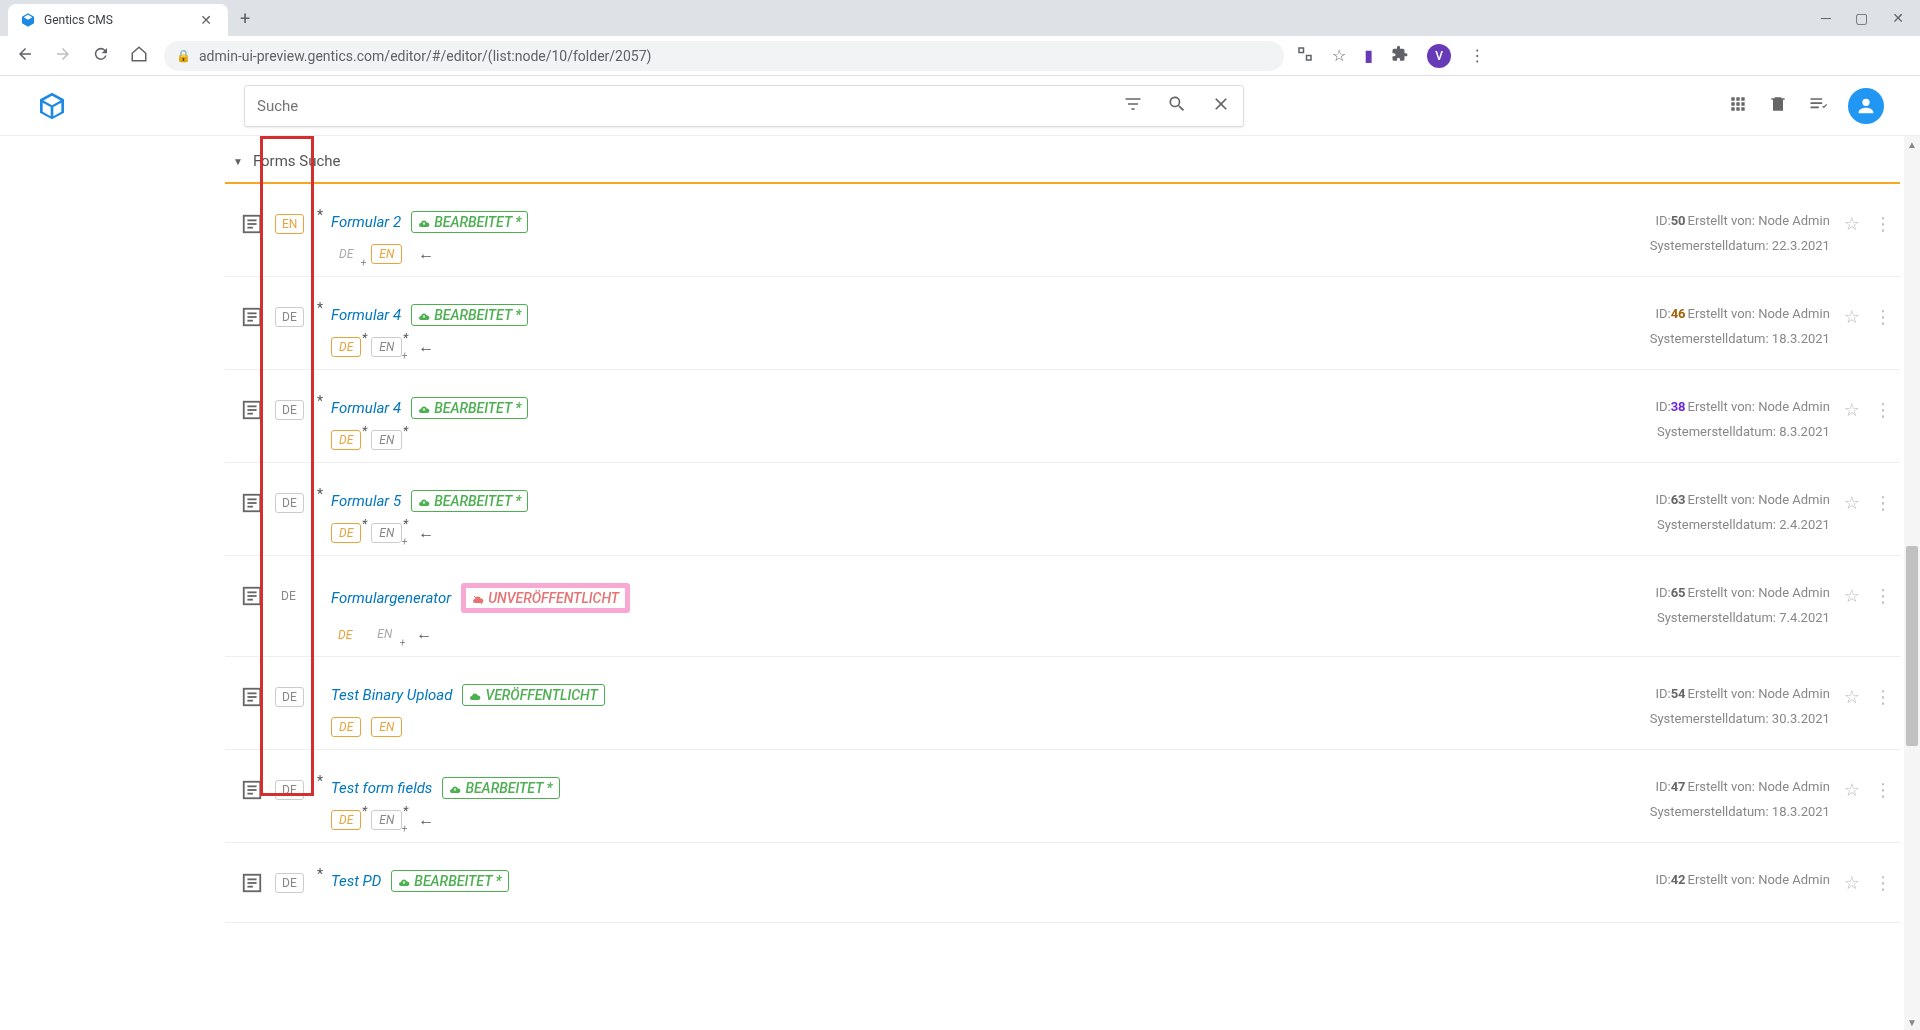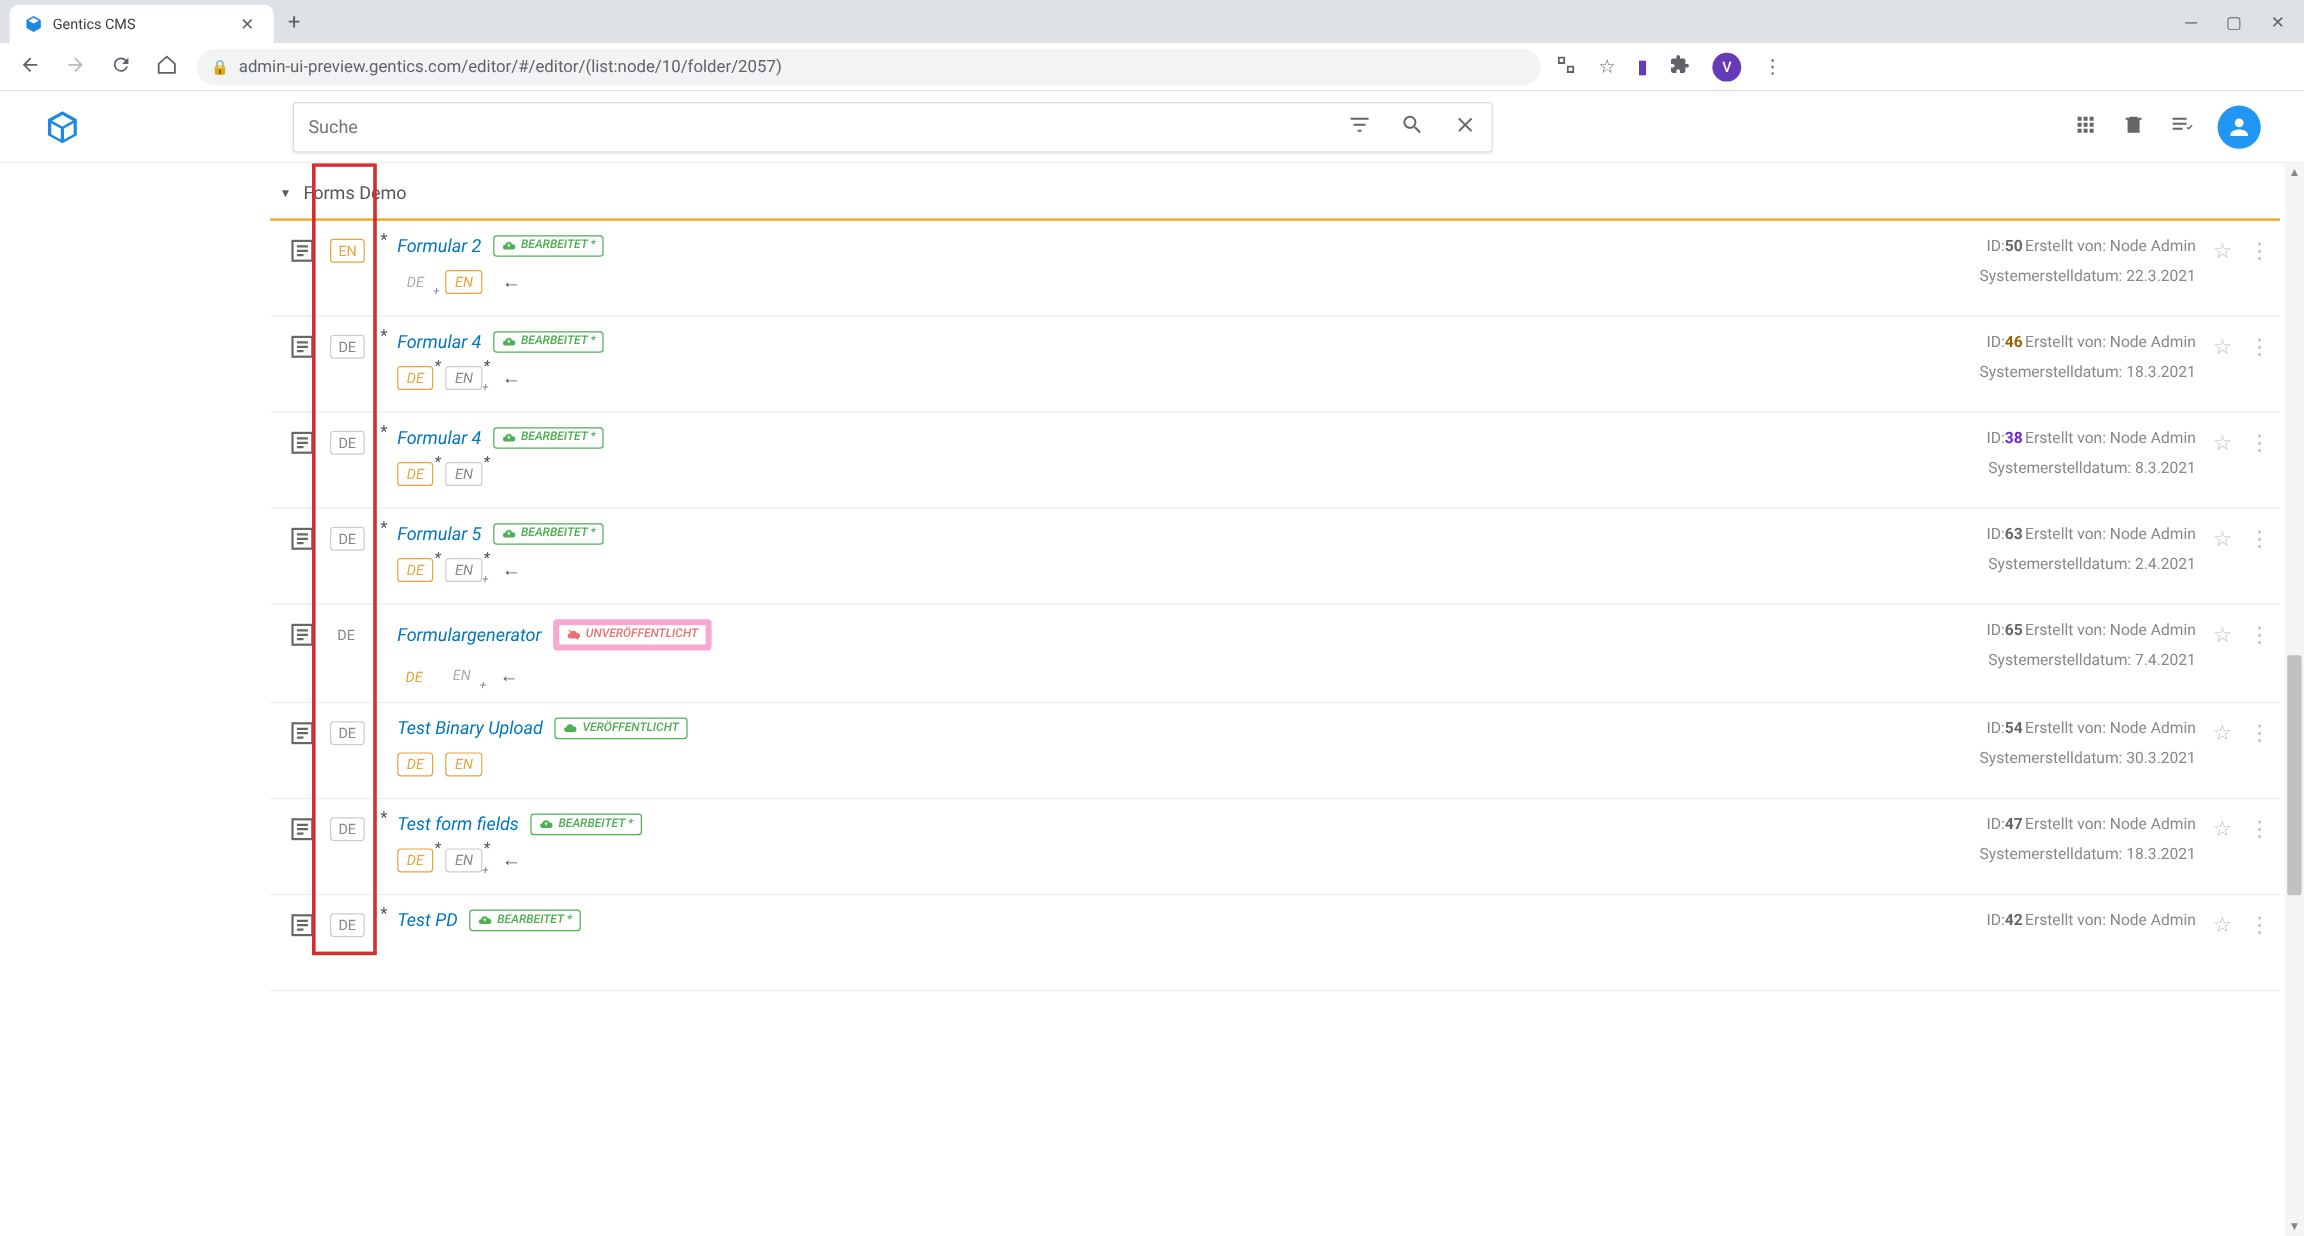--- a/index.html
+++ b/index.html
@@ -37,32 +37,32 @@
     
     
     .content-area { position: relative; height: calc(100vh - 136px); overflow-y: auto; }
     .content-inner { margin-left: 225px; margin-right: 20px; }
     
     .breadcrumb { padding: 16px 0 12px 8px; display: flex; align-items: center; gap: 10px; color: #555; font-size: 15px; }
     .bc-arrow { color: #5f6368; font-size: 10px; }
     
     .list-top-border { border-top: 2px solid #f5a623; }
     
-    .list-item { display: flex; padding: 12px 8px 12px 16px; border-bottom: 1px solid #eee; min-height: 80px; }
+    .list-item { display: flex; padding: 27px 8px 12px 16px; border-bottom: 1px solid #eee; min-height: 80px; }
     .item-icon { width: 22px; height: 22px; margin-top: 2px; flex-shrink: 0; }
     .lang-main { margin-left: 12px; margin-top: 2px; flex-shrink: 0; width: 40px; position: relative; }
     .lang-chip { display: inline-block; border: 1px solid #ccc; border-radius: 3px; padding: 2px 6px; font-size: 12px; color: #888; background: #fff; }
     .lang-chip.active { border-color: #e8a33d; color: #e8a33d; }
     .lang-chip.noborder { border: none; }
     .asterisk { position: absolute; top: -6px; right: -8px; font-size: 14px; color: #555; }
     
     .item-body { margin-left: 16px; flex: 1; font-style: italic; }
     .item-title-row { display: flex; align-items: center; gap: 10px; }
     .item-name { color: #0277bd; font-size: 15px; cursor: pointer; }
-    .status-badge { display: inline-flex; align-items: flex-start; gap: 4px; border-radius: 3px; padding: 2px 6px; font-size: 10px; font-weight: 500; }
+    .status-badge { display: inline-flex; align-items: flex-end; gap: 4px; border-radius: 3px; padding: 2px 6px; font-size: 14px; font-weight: 500; }
     .status-badge.edited { border: 1px solid #4caf50; color: #4caf50; }
     .status-badge.unpublished { border: 5px solid #f9a8d4; color: #e57373; }
     .status-badge.published { border: 1px solid #4caf50; color: #4caf50; }
     .cloud-icon { width: 12px; height: 12px; }
     
     .lang-row { display: flex; align-items: center; gap: 10px; margin-top: 10px; }
     .lang-small-wrap { position: relative; display: inline-block; }
     .lang-small { display: inline-block; border: 1px solid #e8a33d; color: #e8a33d; border-radius: 3px; padding: 2px 7px; font-size: 12px; }
     .lang-small.inactive { border: 1px solid transparent; color: #aaa; }
     .lang-small.gray { border: 1px solid #ccc; color: #888; }
@@ -173,21 +173,21 @@
       </div>
   </div>
 </div>
 
 <div class="content-area">
   <div class="red-highlight"></div>
 
   <div class="content-inner">
     <div class="breadcrumb">
       <span class="bc-arrow">▼</span>
-      <span>Forms Demo</span>
+      <span>Forms Suche</span>
     </div>
 
     <div class="list-top-border" id="list-container">
 
     <div class="list-item">
     <div class="item-icon"><svg width="22" height="22" viewBox="0 0 24 24">
               <rect x="3" y="3" width="18" height="18" fill="none" stroke="#666" stroke-width="2"></rect>
               <line x1="7" y1="8" x2="17" y2="8" stroke="#666" stroke-width="2"></line>
               <line x1="7" y1="12" x2="17" y2="12" stroke="#666" stroke-width="2"></line>
               <line x1="7" y1="16" x2="13" y2="16" stroke="#666" stroke-width="2"></line>

